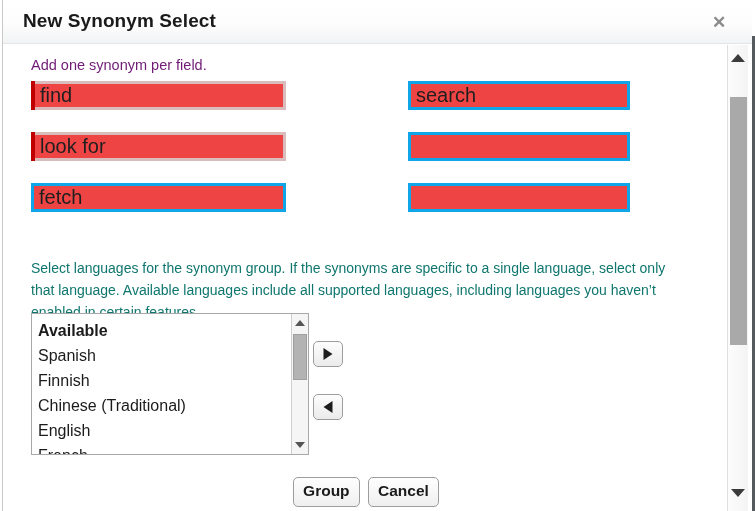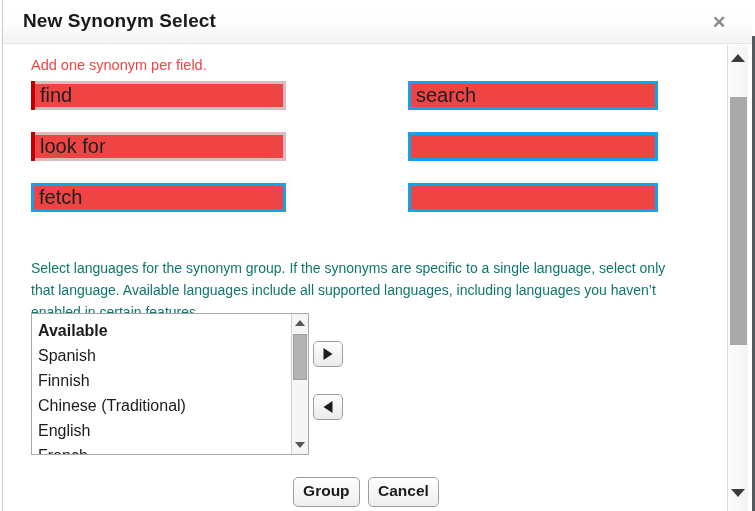--- a/index.html
+++ b/index.html
@@ -75,21 +75,21 @@
     height: 466px;
     background: #ffffff;
     overflow: hidden;
   }
 
   .hint-text {
     position: absolute;
     left: 28px;
     top: 12px;
     font-size: 14.5px;
-    color: #ef4444;
+    color: #701a75;
     white-space: nowrap;
   }
 
   
   .field {
     position: absolute;
     height: 29px;
     box-sizing: border-box;
     background: #ef4444;
     border: 3px solid #0ea5e9;
@@ -105,21 +105,21 @@
     padding-left: 5px;
   }
   .req-bar {
     position: absolute;
     width: 4px;
     height: 29px;
     background: #c00000;
   }
 
   .col-left  { left: 28px;  width: 255px; }
-  .col-right { left: 405px; width: 250px; }
+  .col-right { left: 405px; width: 222px; }
 
   .row1 { top: 36px; }
   .row2 { top: 87px; }
   .row3 { top: 138px; }
 
   
   .para {
     position: absolute;
     left: 28px;
     top: 212px;

